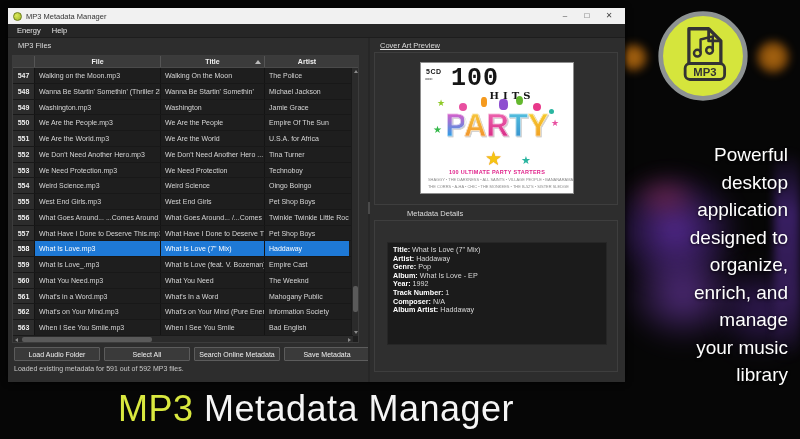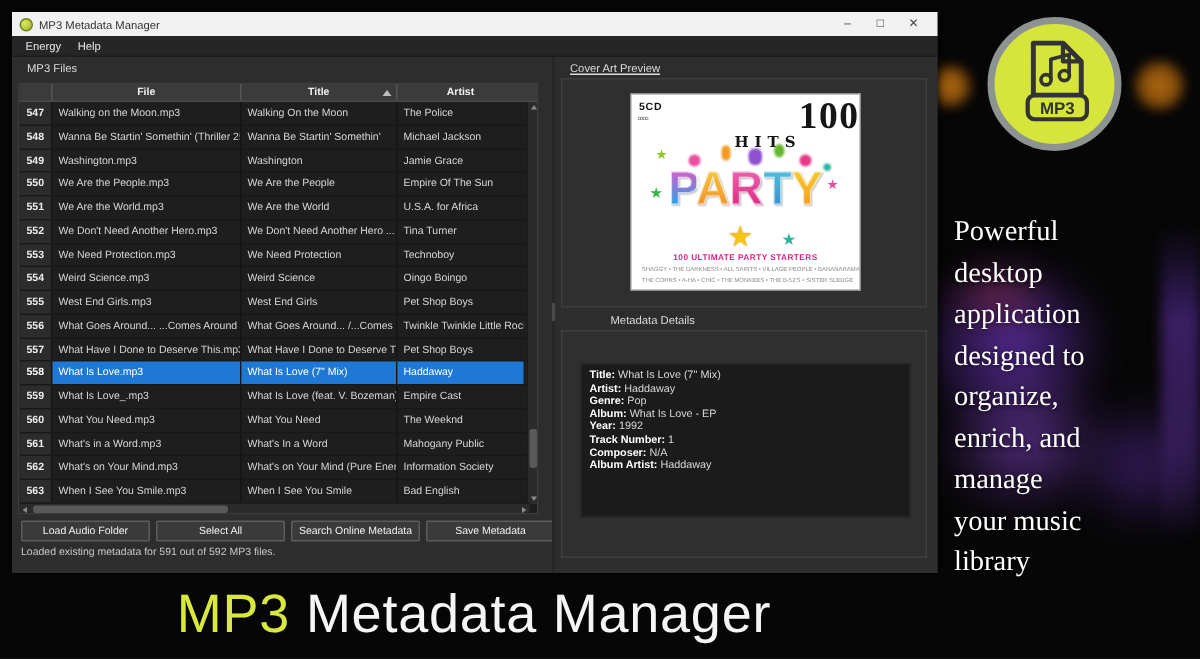--- a/index.html
+++ b/index.html
@@ -85,22 +85,22 @@
   .splitter-handle { position:absolute; left:0; top:164px; width:2px; height:12px; background:#4a4a4a; }
 
   
   .lbl-cover { left:372px; top:3px;text-decoration:underline; }
   .cover-box { position:absolute; left:366px; top:14px; width:244px; height:153px;
                background:#2f2f2f; border:1px solid #3e3e3e; }
   .album-art { position:absolute; left:45px; top:9px; width:154px; height:132px;
                background:#fff; border:1px solid #8e8e8e; overflow:hidden; }
   .cd-badge { position:absolute; left:5px; top:5px; font-size:7px; font-weight:bold; color:#141414; letter-spacing:.5px; }
   .cd-discs { position:absolute; left:4px; top:13px; font-size:4px; color:#555; letter-spacing:-.5px; }
-  .art-100 { position:absolute; left:30px; right:0; top:1px; text-align:right; font-size:25px;
-             font-weight:900; color:#161616; letter-spacing:1px; font-family:Liberation Serif, serif; }
+  .art-100 { position:absolute; left:30px; right:0; top:1px; text-align:left; font-size:25px;
+             font-weight:900; color:#161616; letter-spacing:1px; font-family:Liberation Mono, monospace; }
   .art-hits { position:absolute; left:30px; right:0; top:27px; text-align:center; font-size:10px;
               font-weight:900; color:#161616; letter-spacing:4px; font-family:"DejaVu Serif",serif; }
   .party-word { position:absolute; left:0; right:0; top:45px; text-align:center; font-size:31px;
                 font-weight:900; letter-spacing:0px; filter:drop-shadow(1px 1px 0 rgba(120,120,120,.35)); }
   .pl { background-clip:text; -webkit-background-clip:text; color:transparent; -webkit-text-stroke:.6px rgba(255,255,255,.75); }
   .pl0 { background-image:linear-gradient(180deg,#e858c8 10%,#2e9fe6 80%); }
   .pl1 { background-image:linear-gradient(180deg,#f7d23e,#f0862a); }
   .pl2 { background-image:linear-gradient(180deg,#f06eb6,#d41f7d); }
   .pl3 { background-image:linear-gradient(180deg,#58c7e0,#2f89cc); }
   .pl4 { background-image:linear-gradient(180deg,#f7d52e,#f09423); }
@@ -126,23 +126,23 @@
   .lbl-meta { left:373px; top:171px;padding-left:26px; }
   .meta-box { position:absolute; left:366px; top:182px; width:244px; height:152px;
               background:#2f2f2f; border:1px solid #3e3e3e; }
   .meta-inner { position:absolute; left:12px; top:21px; width:220px; height:103px;
                 background:#1b1b1b; border:1px solid #262626; padding:3px 0 0 5px; }
   .meta-line { font-size:7.2px; line-height:8.6px; color:#d8d8d8; white-space:nowrap; }
   .meta-label { font-weight:bold; color:#fff; }
 
   
   .mp3-badge { position:absolute; left:656px; top:9px; width:94px; height:94px; z-index:2; }
-  .tagline { position:absolute; left:636px; top:141px; width:152px; z-index:2; text-align:left;
+  .tagline { position:absolute; left:636px; top:141px; width:152px; z-index:2; text-align:right;
              color:#fff; font-size:19px; line-height:27.5px; white-space:pre-line;
-             text-shadow:0 1px 3px rgba(0,0,0,.7);font-family:Liberation Serif, serif; }
+             text-shadow:0 1px 3px rgba(0,0,0,.7); }
 
   
   .footer-title { position:absolute; left:0; top:388px; width:632px; z-index:2; text-align:center;
                   font-size:36px; letter-spacing:.5px; color:#f5f5f5; }
   .footer-highlight { color:#d9e83f; }
 </style>
 </head>
 <body>
 
 <div class="blob blob1"></div>

